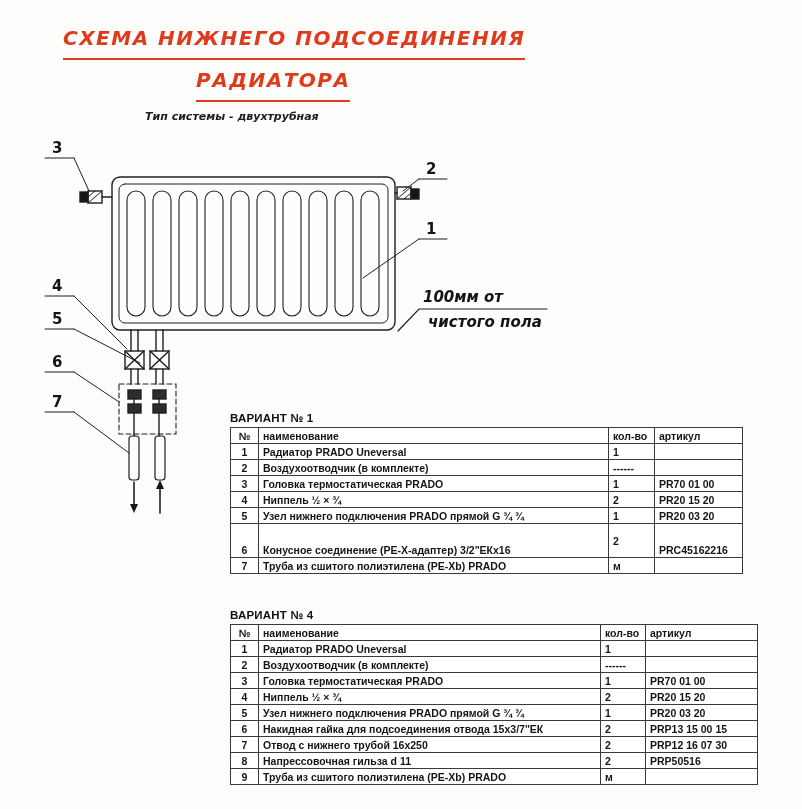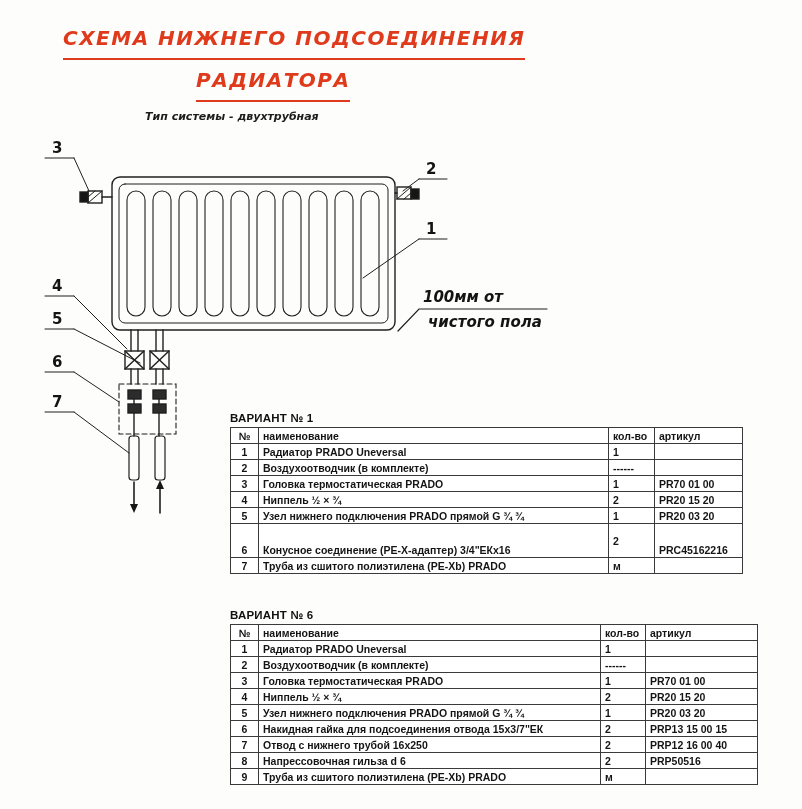--- a/index.html
+++ b/index.html
@@ -218,36 +218,36 @@
             <td class="c3">PR20 15 20</td>
           </tr>
           <tr>
             <td class="c0">5</td>
             <td class="c1">Узел нижнего подключения PRADO прямой G ¾ ¾</td>
             <td class="c2">1</td>
             <td class="c3">PR20 03 20</td>
           </tr>
           <tr class="tall">
             <td class="c0">6</td>
-            <td class="c1">Конусное соединение (PE-X-адаптер) 3/4"ЕКх16</td>
+            <td class="c1">Конусное соединение (PE-X-адаптер) 3/2"ЕКх16</td>
             <td class="c2">2</td>
             <td class="c3">PRC45162216</td>
           </tr>
           <tr>
             <td class="c0">7</td>
             <td class="c1">Труба из сшитого полиэтилена (PE-Xb) PRADO</td>
             <td class="c2">м</td>
             <td class="c3"></td>
           </tr>
         </tbody>
     </table>
   </div>
 
   <div class="tbl-wrap" id="t2">
-    <div class="tbl-title">ВАРИАНТ № 6</div>
+    <div class="tbl-title">ВАРИАНТ № 4</div>
     <table>
       <colgroup>
           <col style="width:28px">
           <col style="width:342px">
           <col style="width:45px">
           <col style="width:112px">
         </colgroup>
       <thead>
           <tr>
             <th class="c0">№</th>
@@ -290,25 +290,25 @@
           <tr>
             <td class="c0">6</td>
             <td class="c1">Накидная гайка для подсоединения отвода 15х3/7"ЕК</td>
             <td class="c2">2</td>
             <td class="c3">PRP13 15 00 15</td>
           </tr>
           <tr>
             <td class="c0">7</td>
             <td class="c1">Отвод с нижнего трубой 16х250</td>
             <td class="c2">2</td>
-            <td class="c3">PRP12 16 00 40</td>
+            <td class="c3">PRP12 16 07 30</td>
           </tr>
           <tr>
             <td class="c0">8</td>
-            <td class="c1">Напрессовочная гильза d 6</td>
+            <td class="c1">Напрессовочная гильза d 11</td>
             <td class="c2">2</td>
             <td class="c3">PRP50516</td>
           </tr>
           <tr>
             <td class="c0">9</td>
             <td class="c1">Труба из сшитого полиэтилена (PE-Xb) PRADO</td>
             <td class="c2">м</td>
             <td class="c3"></td>
           </tr>
         </tbody>

